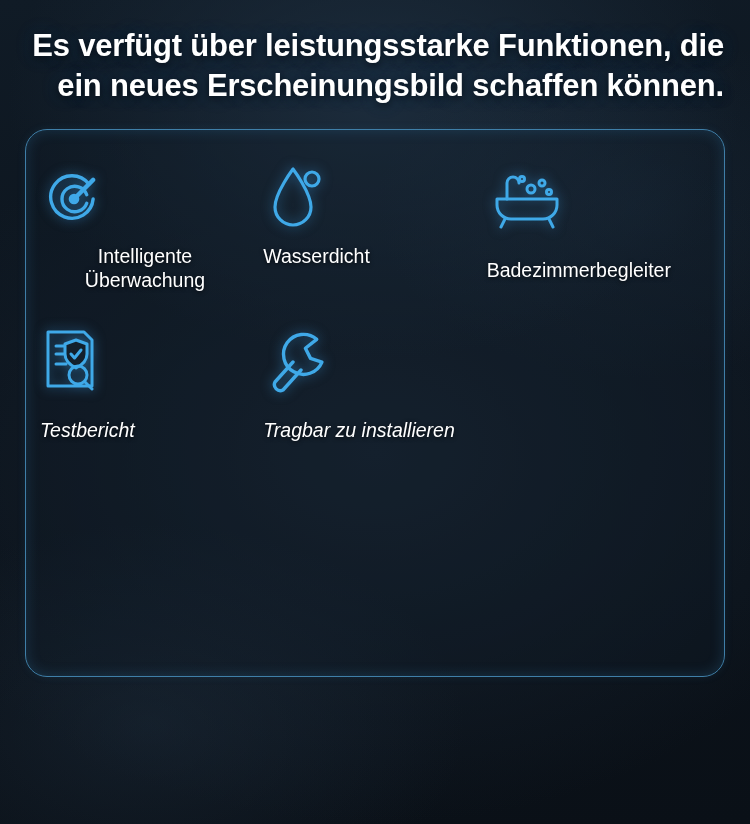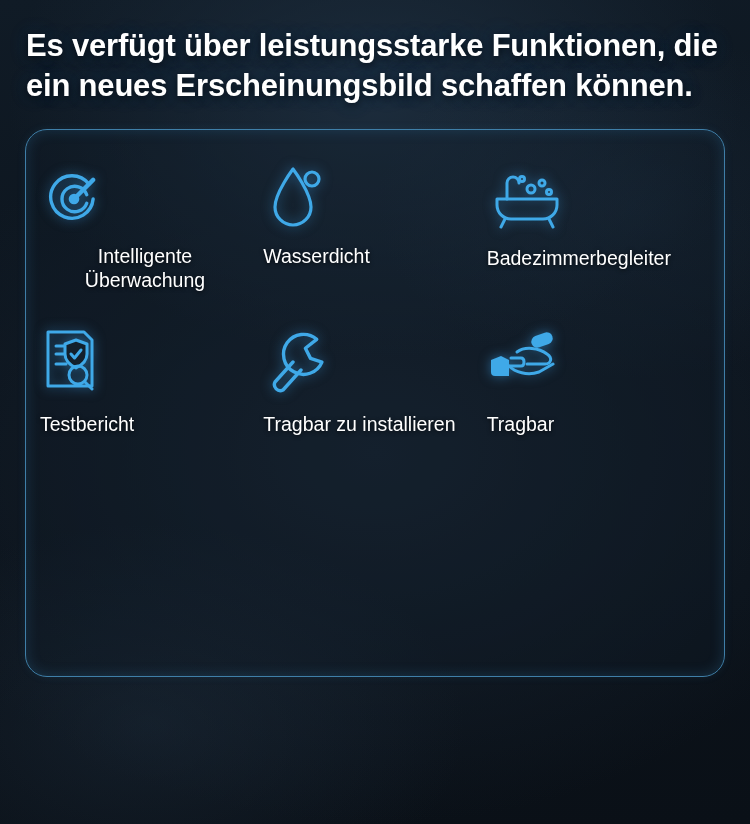--- a/index.html
+++ b/index.html
@@ -29,21 +29,21 @@
     inset: 0;
     background:
       radial-gradient(ellipse 60% 35% at 20% 88%, rgba(40,60,80,0.30) 0%, rgba(0,0,0,0) 70%),
       radial-gradient(ellipse 50% 30% at 85% 25%, rgba(45,70,95,0.20) 0%, rgba(0,0,0,0) 70%);
     pointer-events: none;
   }
   .headline {
     position: relative;
     z-index: 2;
     padding: 26px 26px 0 26px;
-    text-align: left;
+    text-align: right;
     font-size: 31px;
     line-height: 1.30;
     font-weight: bold;
     letter-spacing: -0.2px;
     text-shadow: 0 2px 10px rgba(0,0,0,0.85), 0 0 18px rgba(30,120,200,0.28);
   }
   .panel {
     position: relative;
     z-index: 2;
     margin: 22px 25px 0 25px;
@@ -80,22 +80,22 @@
   }
   .label {
     margin-top: 8px;
     text-align: center;
     font-size: 19.5px;
     line-height: 1.25;
     color: #ffffff;
     text-shadow: 0 1px 4px rgba(0,0,0,0.7);
     max-width: 210px;
   }
-  .row2 .label { margin-top: 10px; }
-  .row3 .label { margin-top: 14px; }
+  .row2 .label { margin-top: 22px; }
+  .row3 .label { margin-top: 20px; font-style: italic; }
 </style>
 </head>
 <body>
 
 <div class="page">
 
   <div class="headline">Es verfügt über leistungsstarke Funktionen, die ein neues Erscheinungsbild schaffen können.</div>
 
   <div class="panel">
     <div class="grid">
@@ -160,28 +160,16 @@
       <div class="cell row3">
         <div class="icon">
           <svg width="66" height="66" viewBox="0 0 66 66" fill="none" stroke="#3fa9e8" stroke-width="3.4" stroke-linecap="round" stroke-linejoin="round">
             <path d="M46 6 A20 20 0 1 0 58 26 L46 26 L38 18 Z" transform="rotate(18 33 33)"></path>
             <path d="M30 34 L12 54 A6 6 0 0 0 20 62 L38 42"></path>
           </svg>
         </div>
         <div class="label">Tragbar zu installieren</div>
       </div>
 
-      <div class="cell row3">
-        <div class="icon">
-          <svg width="76" height="62" viewBox="0 0 76 62" fill="none" stroke="#3fa9e8" stroke-width="3" stroke-linecap="round" stroke-linejoin="round">
-            <rect x="44" y="4" width="22" height="12" rx="6" fill="#3fa9e8" stroke="none" transform="rotate(-20 55 10)"></rect>
-            <path d="M30 22 C38 16 52 18 60 24 C66 28 64 34 58 34 L40 34"></path>
-            <path d="M24 28 H34 C38 28 38 36 34 36 H22"></path>
-            <path d="M4 30 L14 26 L22 30 V46 H8 A4 4 0 0 1 4 42 Z" fill="#3fa9e8" stroke="none"></path>
-            <path d="M22 36 C28 42 40 46 52 42 L66 34"></path>
-          </svg>
-        </div>
-        <div class="label">Tragbar</div>
-      </div>
 
     </div>
   </div>
 </div>
 
 </body></html>

